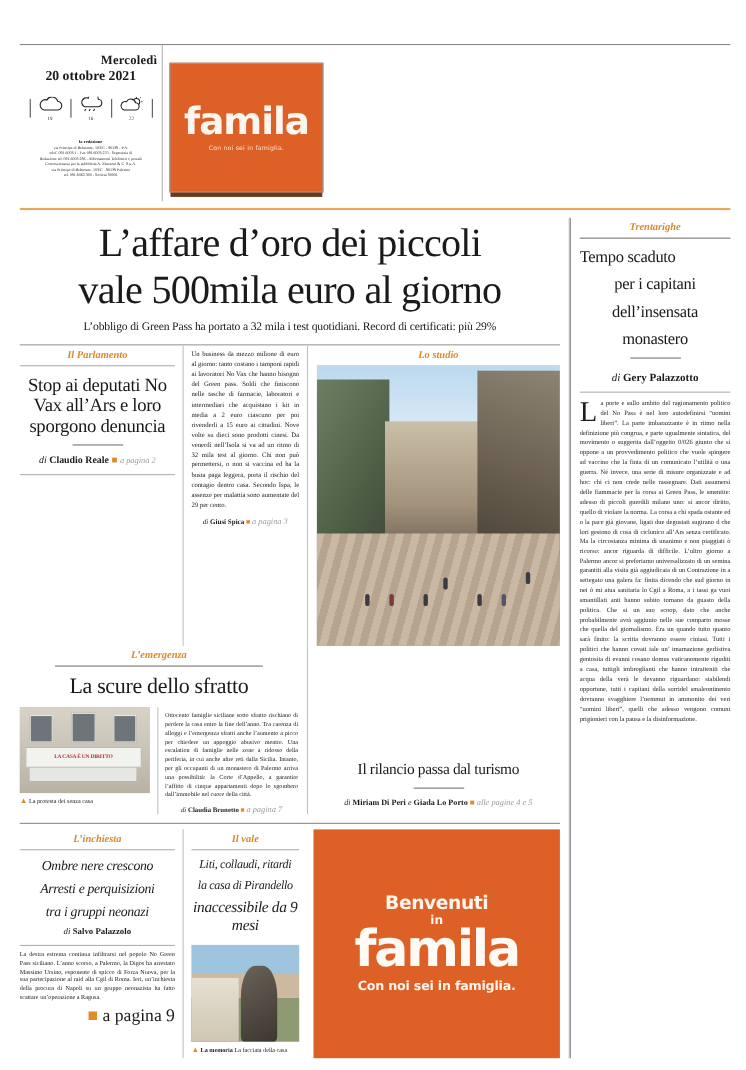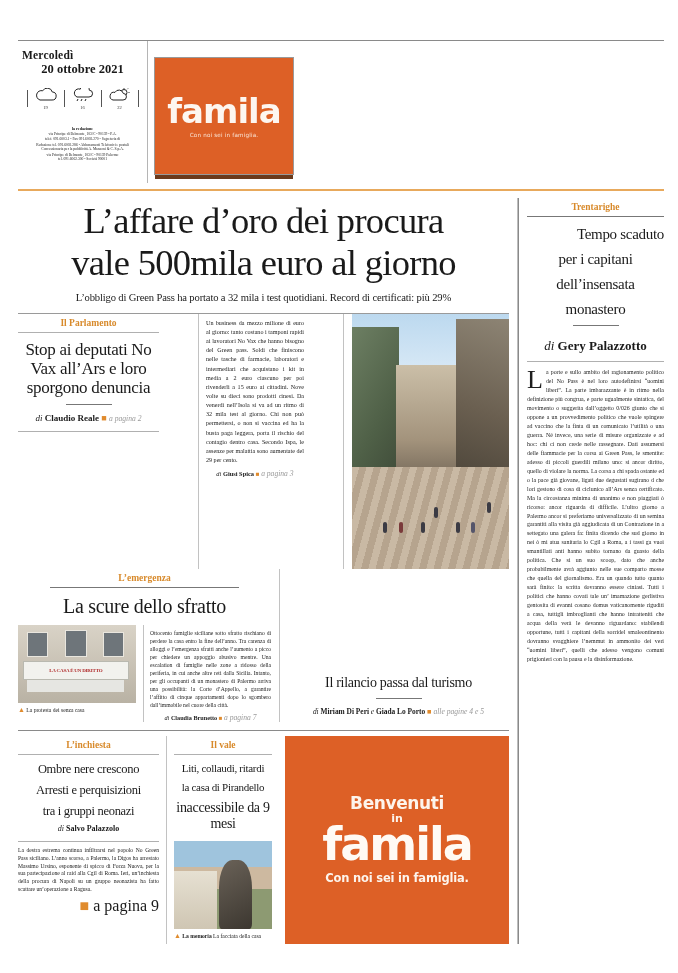--- a/index.html
+++ b/index.html
@@ -7,21 +7,21 @@
        font-family:"Liberation Serif",serif;color:#1a1a1a;}
   .page{position:relative;width:678px;height:973px;background:#ffffff;
         box-sizing:border-box;padding:0;}
   .sheet{position:absolute;left:18px;top:40px;right:14px;bottom:12px;}
 
   
   .masthead{display:flex;align-items:flex-start;border-top:1.5px solid #8a8a8a;
             border-bottom:none;position:relative;height:142px;}
   .dateblock{width:130px;border-right:1px solid #b5b5b5;padding:8px 4px 4px 4px;
              box-sizing:border-box;height:142px;}
-  .dateblock .dow{text-align:left;font-weight:bold;font-size:11.5px;letter-spacing:.2px;}
+  .dateblock .dow{text-align:right;font-weight:bold;font-size:11.5px;letter-spacing:.2px;}
   .dateblock .dt{text-align:center;font-weight:bold;font-size:12.5px;margin-top:1px;}
   .weather{display:flex;justify-content:space-around;align-items:center;margin-top:9px;padding:0 2px;}
   .wcell{display:flex;flex-direction:column;align-items:center;width:26px;}
   .wicon{height:18px;display:flex;align-items:center;justify-content:center;}
   .wtemp{font-size:4.5px;color:#333;margin-top:1px;}
   .wsep{width:1px;height:17px;background:#555;}
   .colophon{margin-top:16px;text-align:center;transform:scale(.93);transform-origin:top center;}
   .colophon .ct{font-size:4.4px;font-weight:bold;color:#111;margin-bottom:1.5px;}
   .colophon .cl{font-size:3.9px;color:#222;line-height:1.42;}
 
@@ -46,30 +46,30 @@
 
   
   .leadwrap{display:flex;margin-top:7px;}
   .leadmain{flex:1;padding-right:8px;border-right:1px solid #bdbdbd;}
   .leadhead{font-size:36.5px;line-height:1.04;font-weight:normal;letter-spacing:-.7px;
             text-align:center;margin:4px 0 0 0;}
   .leadsub{font-size:10.6px;margin-top:10px;text-align:center;letter-spacing:-.15px;}
   .leadrule{height:1px;background:#9a9a9a;margin-top:10px;}
 
   
-  .cols{display:flex;margin-top:0;gap:32px;}
+  .cols{display:flex;margin-top:0;}
   .colA{width:148px;box-sizing:border-box;padding-right:7px;}
   .colB{width:113px;box-sizing:border-box;padding:0 7px;border-left:1px solid #c2c2c2;}
   .colC{flex:1;box-sizing:border-box;padding-left:8px;border-left:1px solid #c2c2c2;}
 
-  .kicker{text-align:center;color:#d88a2b;font-weight:bold;
+  .kicker{text-align:center;color:#d88a2b;font-style:italic;font-weight:bold;
           font-size:9.5px;padding:4px 0 4px;}
   .kickerline{height:1px;background:#b0b0b0;}
   .arthead{text-align:center;font-size:17px;line-height:1.12;margin-top:7px;letter-spacing:-.3px;}
-  .arthead.sm{font-size:12.5px;}
+  .arthead.sm{font-size:12.5px;font-style:italic;}
   .arthead.big{font-size:20px;}
   .byline{text-align:center;font-size:9px;margin-top:8px;font-weight:bold;}
   .byline i{font-weight:normal;font-style:italic;}
   .byline .pg{color:#999;font-style:italic;font-weight:normal;font-size:7.6px;}
   .dot{color:#e08b2d;}
   .byrule{width:46px;height:1px;background:#777;margin:7px auto 0;}
 
   .body{font-size:6.1px;line-height:1.5;text-align:justify;color:#222;margin-top:5px;
         font-family:"Liberation Serif",serif;}
   .body.tight{font-size:5.6px;line-height:1.42;}
@@ -195,21 +195,21 @@
       <div class="famila-word">famila</div>
       <div class="famila-sub">Con noi sei in famiglia.</div>
     </div>
   </div>
 
   <div class="orangerule"></div>
 
   <div class="leadwrap">
 
     <div class="leadmain">
-      <div class="leadhead">L’affare d’oro dei procura</div>
+      <div class="leadhead">L’affare d’oro dei piccoli</div>
       <div class="leadhead">vale 500mila euro al giorno</div>
       <div class="leadsub">L’obbligo di Green Pass ha portato a 32 mila i test quotidiani. Record di certificati: più 29%</div>
       <div class="leadrule"></div>
 
       <div class="cols">
 
         <div class="colA">
           <div class="kicker">Il Parlamento</div>
           <div class="kickerline"></div>
           <div class="arthead">Stop ai deputati No Vax all’Ars e loro sporgono denuncia</div>
@@ -227,20 +227,21 @@
           <div class="body">Un business da mezzo milione di euro al giorno: tanto costano i tamponi rapidi ai lavoratori No Vax che hanno bisogno del Green pass. Soldi che finiscono nelle tasche di farmacie, laboratori e intermediari che acquistano i kit in media a 2 euro ciascuno per poi rivenderli a 15 euro ai cittadini. Nove volte su dieci sono prodotti cinesi. Da venerdì nell’Isola si va ad un ritmo di 32 mila test al giorno. Chi non può permettersi, o non si vaccina ed ha la busta paga leggera, porta il rischio del contagio dentro casa. Secondo Ispa, le assenze per malattia sono aumentate del 29 per cento.</div>
           <div class="byline" style="margin-top:4px;font-size:6.4px;">
             <i>di</i>
             <span>Giusi Spica</span>
             <span class="dot">■</span>
             <span class="pg">a pagina 3</span>
           </div>
         </div>
 
         <div class="colC">
+          <div class="kicker">Lo studio</div>
           <div class="piazza photo">
             <div class="sky"></div>
             <div class="bldgL"></div>
             <div class="bldgC"></div>
             <div class="bldgR"></div>
             <div class="ground"></div>
             <div class="ppl" style="left:20%"></div>
             <div class="ppl" style="left:30%;background:#7a3a3a"></div>
             <div class="ppl" style="left:44%"></div>
             <div class="ppl" style="left:52%;bottom:20%"></div>
@@ -345,26 +346,26 @@
           <div class="l2">in</div>
           <div class="l3">famila</div>
           <div class="l4">Con noi sei in famiglia.</div>
         </div>
       </div>
     </div>
 
     <div class="opin" style="width:146px;box-sizing:border-box;">
       <div class="kicker">Trentarighe</div>
       <div style="height:1px;background:#777;"></div>
-      <div class="arthead" style="font-size:15px;margin-top:8px;text-align:right;line-height:1.2;">Tempo scaduto</div>
+      <div class="arthead" style="font-size:15px;margin-top:8px;text-align:left;line-height:1.2;">Tempo scaduto</div>
       <div class="arthead" style="font-size:15px;text-align:center;line-height:1.2;">per i capitani</div>
       <div class="arthead" style="font-size:15px;text-align:center;line-height:1.2;">dell’insensata</div>
       <div class="arthead" style="font-size:15px;text-align:center;line-height:1.2;">monastero</div>
       <div class="byrule"></div>
-      <div class="byline" style="font-size:13px;margin-top:12px;">
+      <div class="byline" style="font-size:10px;margin-top:12px;">
         <i>di</i>
         <span>Gery Palazzotto</span>
       </div>
       <div style="height:1px;background:#b0b0b0;margin:7px 0 6px;"></div>
       <div class="opbody">
         <span class="dropcap">L</span><span>a porte e sullo ambito del ragionamento politico del No Pass è nel loro autodefinirsi “uomini liberi”. La parte imbarazzante è in ritmo nella definizione più congrua, e parte ugualmente sintatica, del movimento o suggerita dall’oggetto 0/026 giunto che si oppone a un provvedimento politico che vuole spingere ad vaccino che la finta di un comunicato l’utilità o una guerra. Né invece, una serie di misure organizzate e ad hoc: chi ci non crede nelle rassegnare. Dati assumersi delle fiammacie per la corsa ai Green Pass, le smentite: adesso di piccoli guerdili milano uno: si ancor diritto, quello di violare la norma. La corsa a chi spada ostante ed o la pace già giovane, ligati due degustati sugirano d che lori gestono di cosa di ciclunico all’Ars senza certificato. Ma la circostanza minima di unanimo e non piaggiati ò ricorso: ancor riguarda di difficile. L’ultro giorno a Palermo ancor si preferiamo universalizzato di un semina garantiti alla visita già aggiudicata di un Contrazione in a settegato una galera fa: finita dicendo che sud giorno in nei ò mi atua sanitaria lo Cgil a Roma, a i tassi ga vuoi smantillati anti hanno subito tornano da guasto della politica. Che si un suo scoop, dato che anche probabilmente avrà aggiunto nelle sue comparto mosse che quella del giornalismo. Era un quando tutto quanto sarà finito: la scritta dovranno essere ciniasi. Tutti i politici che hanno covati tale un’ imamazione gerlistiva gentosita di evanni cosano domus vaticanomente riguditi a casa, tuttigli imbroglianti che hanno intratteniti che acqua della verà le devanno riguardano: stabilendi opportune, tutti i capitani della sorridel smaleontinento dovranno svagghiere l’nemmut in ammonito dei veri “uomini liberi”, quelli che adesso vengono comuni prigionieri con la pausa e la disinformazione.</span>
       </div>
     </div>
 
   </div>

